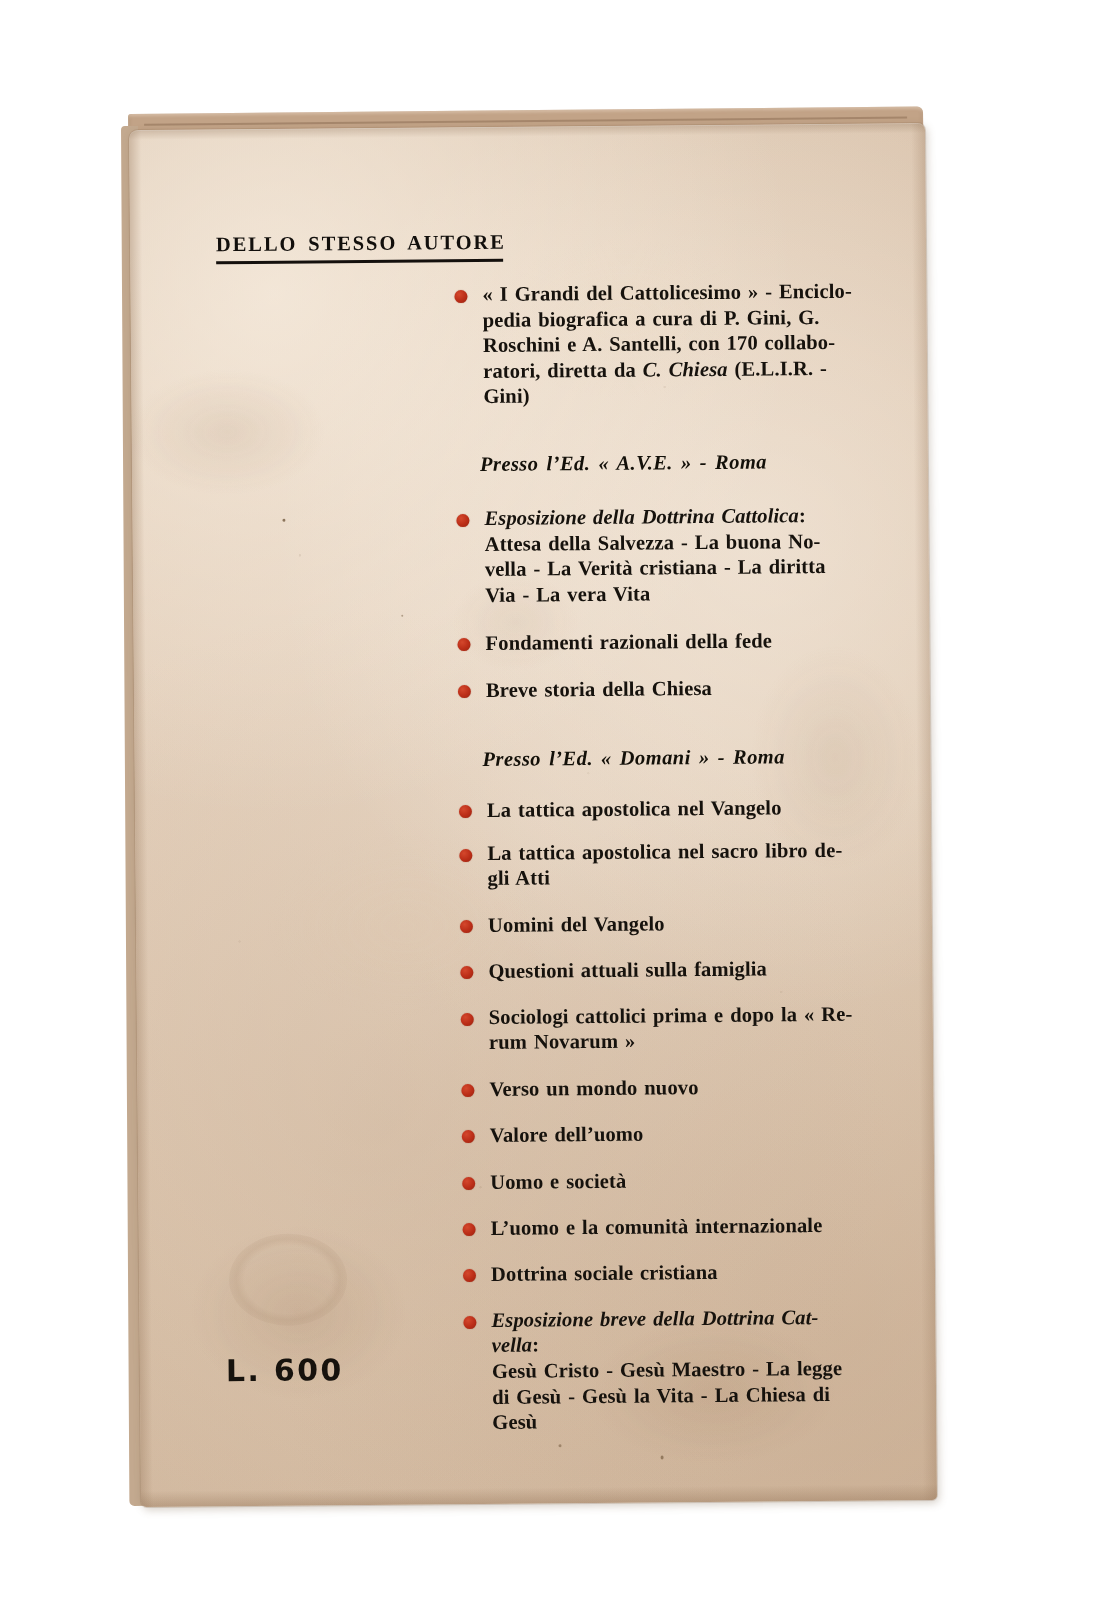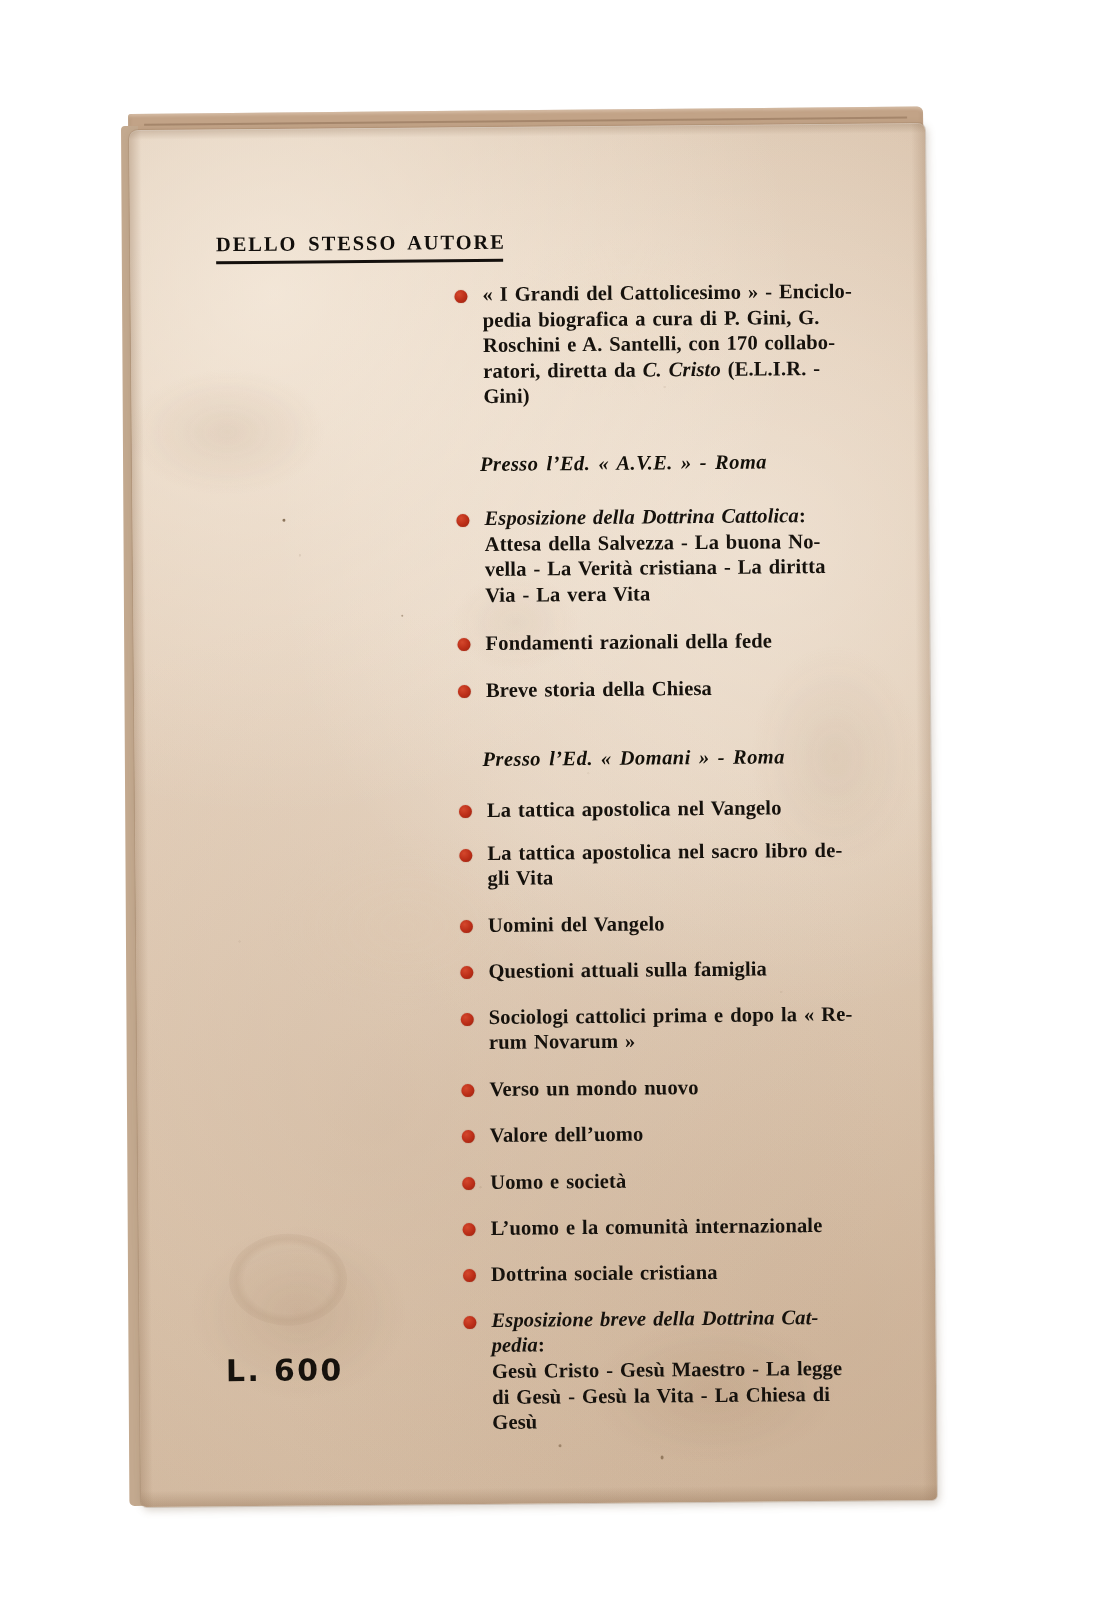--- a/index.html
+++ b/index.html
@@ -291,21 +291,21 @@
       </div>
 
       <div class="list">
 
         <div class="entry block">
           <span class="bullet"></span>
           <div class="entry-text">
             <span>« I Grandi del Cattolicesimo » - Enciclo-</span><br>
             <span>pedia biografica a cura di P. Gini, G.</span><br>
             <span>Roschini e A. Santelli, con 170 collabo-</span><br>
-            <span>ratori, diretta da </span><span class="it">C. Cristo</span><span> (E.L.I.R. -</span><br>
+            <span>ratori, diretta da </span><span class="it">C. Chiesa</span><span> (E.L.I.R. -</span><br>
             <span>Gini)</span>
           </div>
         </div>
 
         <div class="pub-line pub-ave">Presso l’Ed. « A.V.E. » - Roma</div>
 
         <div class="entry block">
           <span class="bullet"></span>
           <div class="entry-text">
             <span class="it">Esposizione della Dottrina Cattolica</span><span>:</span><br>
@@ -329,21 +329,21 @@
 
         <div class="entry">
           <span class="bullet"></span>
           <div class="entry-text">La tattica apostolica nel Vangelo</div>
         </div>
 
         <div class="entry block">
           <span class="bullet"></span>
           <div class="entry-text">
             <span>La tattica apostolica nel sacro libro de-</span><br>
-            <span>gli Vita</span>
+            <span>gli Atti</span>
           </div>
         </div>
 
         <div class="entry" style="margin-top:20px;">
           <span class="bullet"></span>
           <div class="entry-text">Uomini del Vangelo</div>
         </div>
 
         <div class="entry" style="margin-top:20px;">
           <span class="bullet"></span>
@@ -380,21 +380,21 @@
 
         <div class="entry" style="margin-top:20px;">
           <span class="bullet"></span>
           <div class="entry-text">Dottrina sociale cristiana</div>
         </div>
 
         <div class="entry block" style="margin-top:20px;">
           <span class="bullet"></span>
           <div class="entry-text">
             <span class="it">Esposizione breve della Dottrina Cat-</span><br>
-            <span class="it">pedia</span><span>:</span><br>
+            <span class="it">vella</span><span>:</span><br>
             <span>Gesù Cristo - Gesù Maestro - La legge</span><br>
             <span>di Gesù - Gesù la Vita - La Chiesa di</span><br>
             <span>Gesù</span>
           </div>
         </div>
 
       </div>
 
       <div class="price">L. 600</div>
 

